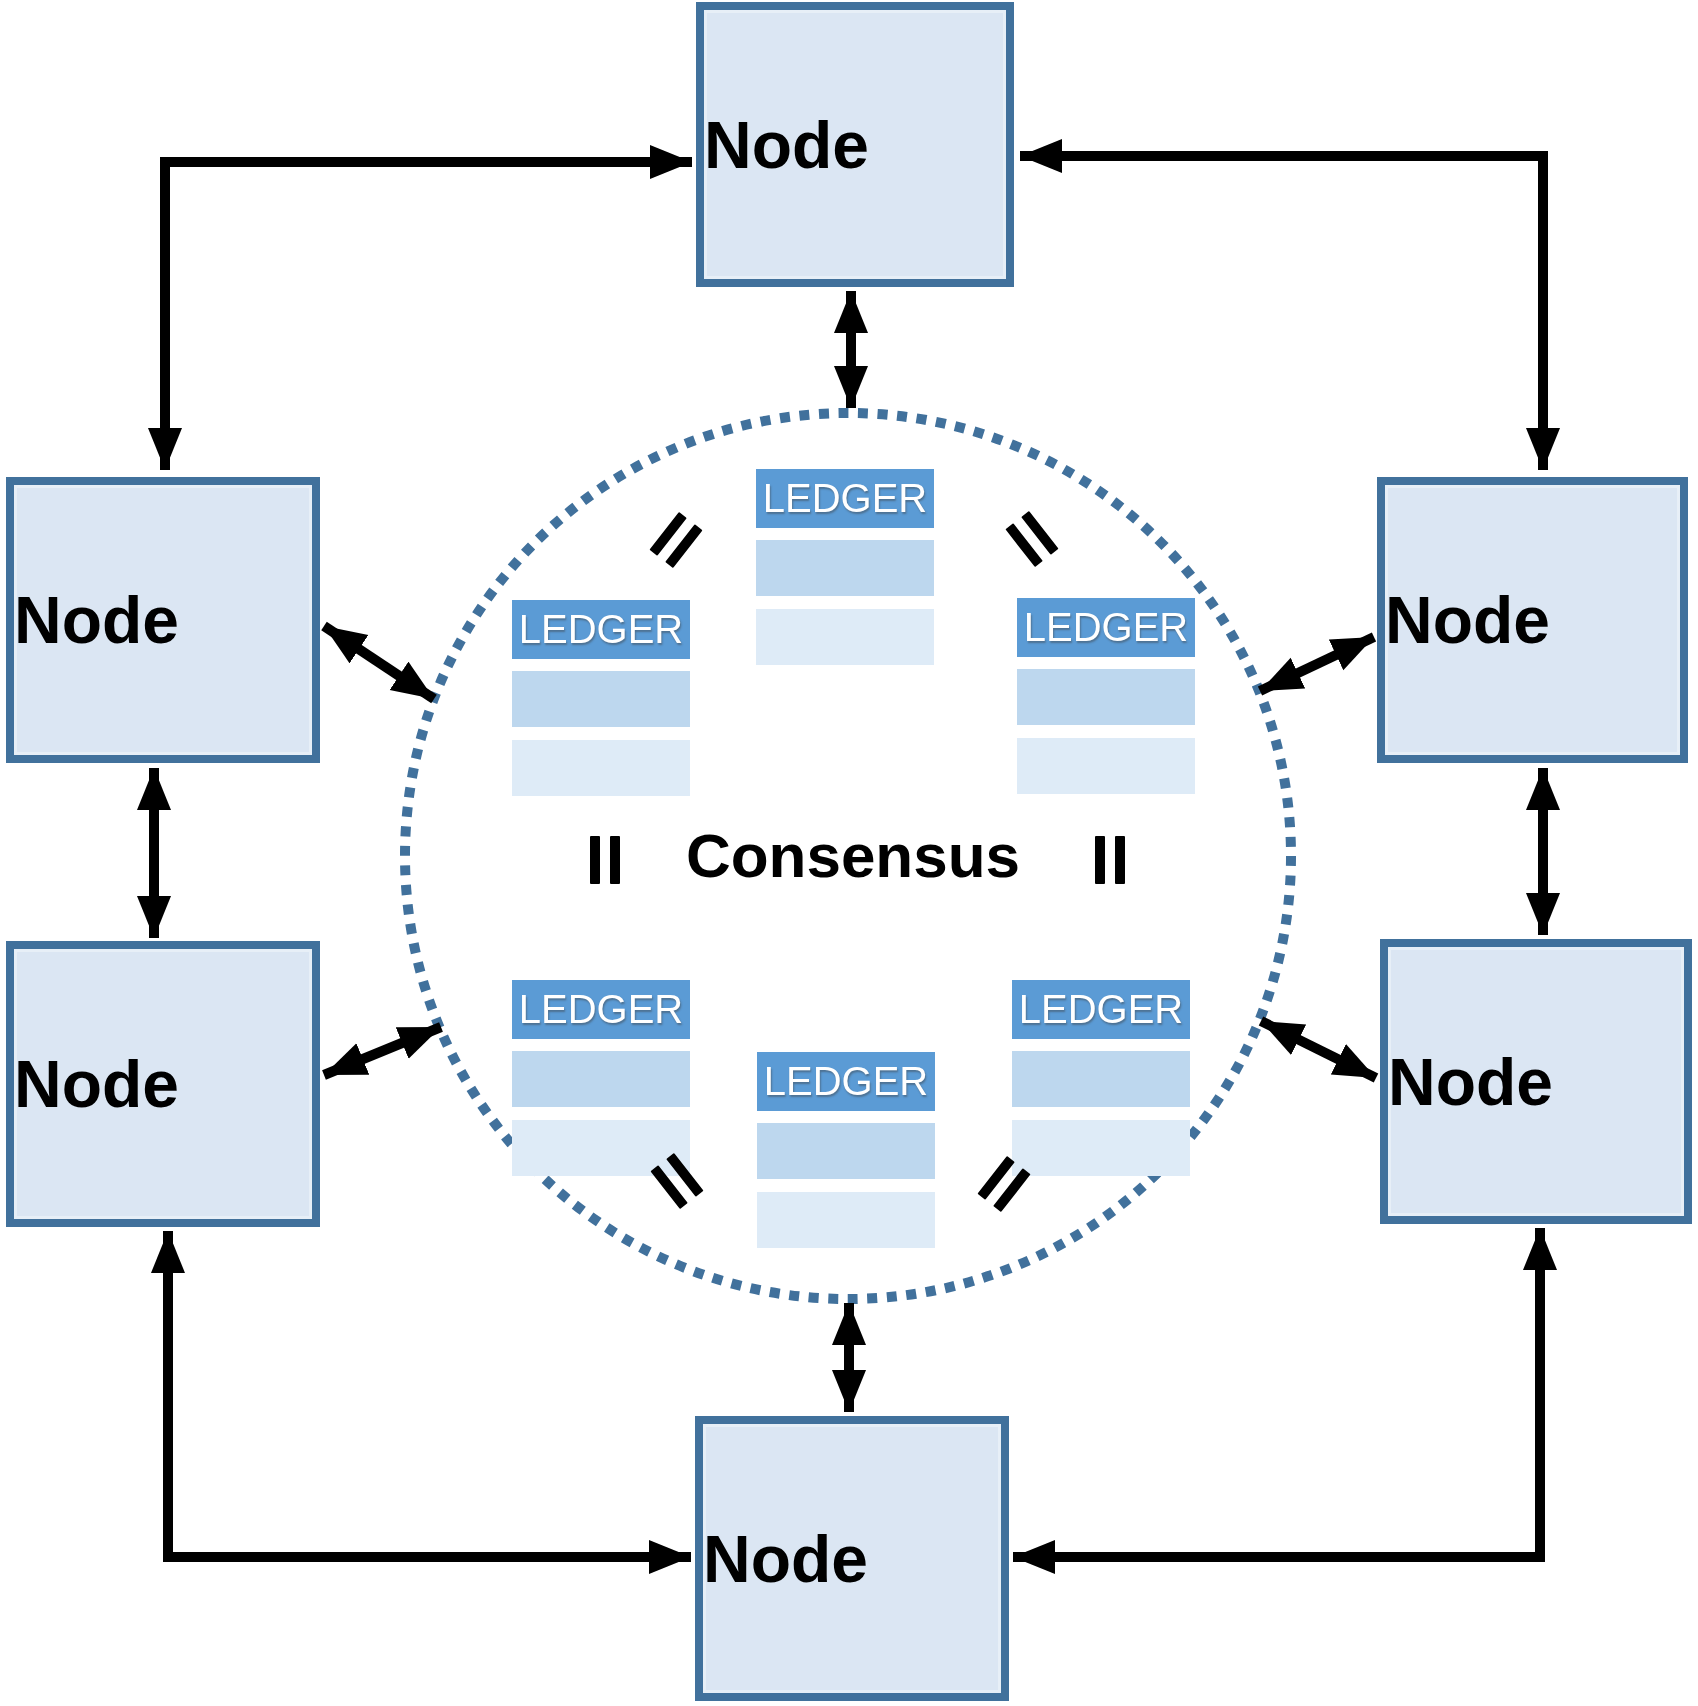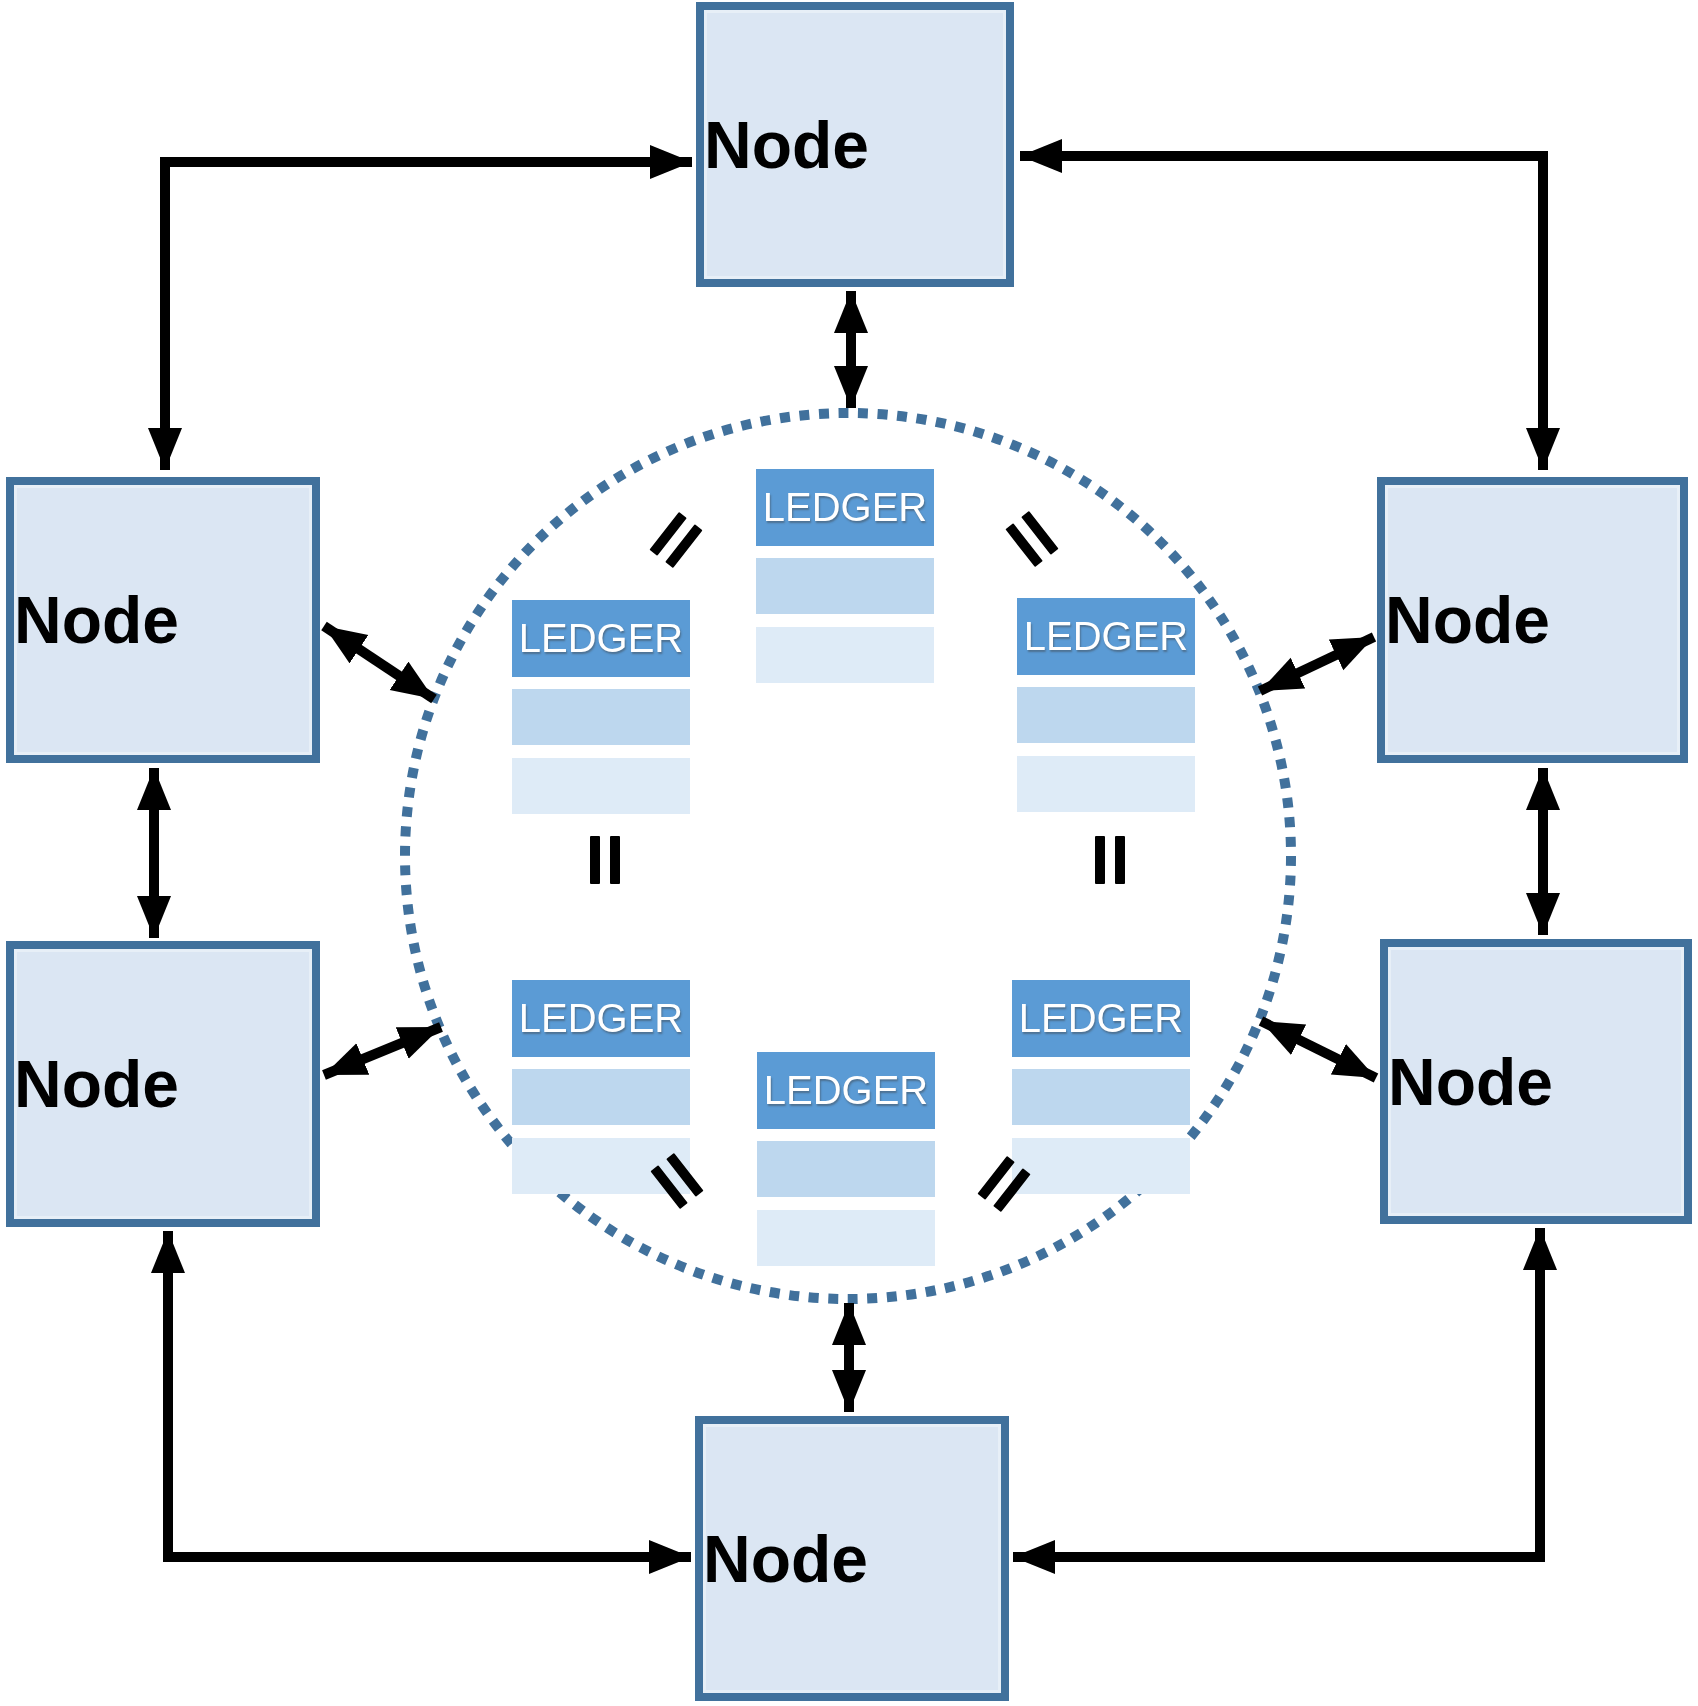--- a/index.html
+++ b/index.html
@@ -17,21 +17,21 @@
         box-shadow:inset 0 0 0 3px rgba(255,255,255,.35);}
   .node span{font-size:66px;font-weight:700;color:var(--text);letter-spacing:0px;}
   .node-top{left:696px;top:2px;width:318px;height:285px;}
   .node-left-upper{left:6px;top:477px;width:314px;height:286px;}
   .node-right-upper{left:1377px;top:477px;width:311px;height:286px;}
   .node-left-lower{left:6px;top:941px;width:314px;height:286px;}
   .node-right-lower{left:1380px;top:939px;width:312px;height:285px;}
   .node-bottom{left:695px;top:1416px;width:314px;height:285px;}
 
   .ledger{position:absolute;width:178px;}
-  .ledger-header{height:77px;background:var(--ledger-header);color:var(--ledger-text);
+  .ledger-header{height:59px;background:var(--ledger-header);color:var(--ledger-text);
         display:flex;align-items:center;justify-content:center;font-size:40px;
         text-shadow:1px 2px 2px rgba(60,60,60,.45);}
   .ledger-row{height:56px;}
   .ledger-row.r1{margin-top:12px;background:var(--ledger-row1);}
   .ledger-row.r2{margin-top:13px;background:var(--ledger-row2);}
   .ledger-top{left:756px;top:469px;}
   .ledger-left{left:512px;top:600px;}
   .ledger-right{left:1017px;top:598px;}
   .ledger-lower-left{left:512px;top:980px;}
   .ledger-lower-right{left:1012px;top:980px;}
@@ -155,13 +155,14 @@
     </div>
   <div class="eq eq-ll">
       <i></i>
       <i></i>
     </div>
   <div class="eq eq-lr">
       <i></i>
       <i></i>
     </div>
 
+  <div class="consensus">Consensus</div>
 </div>
 
 </body></html>

